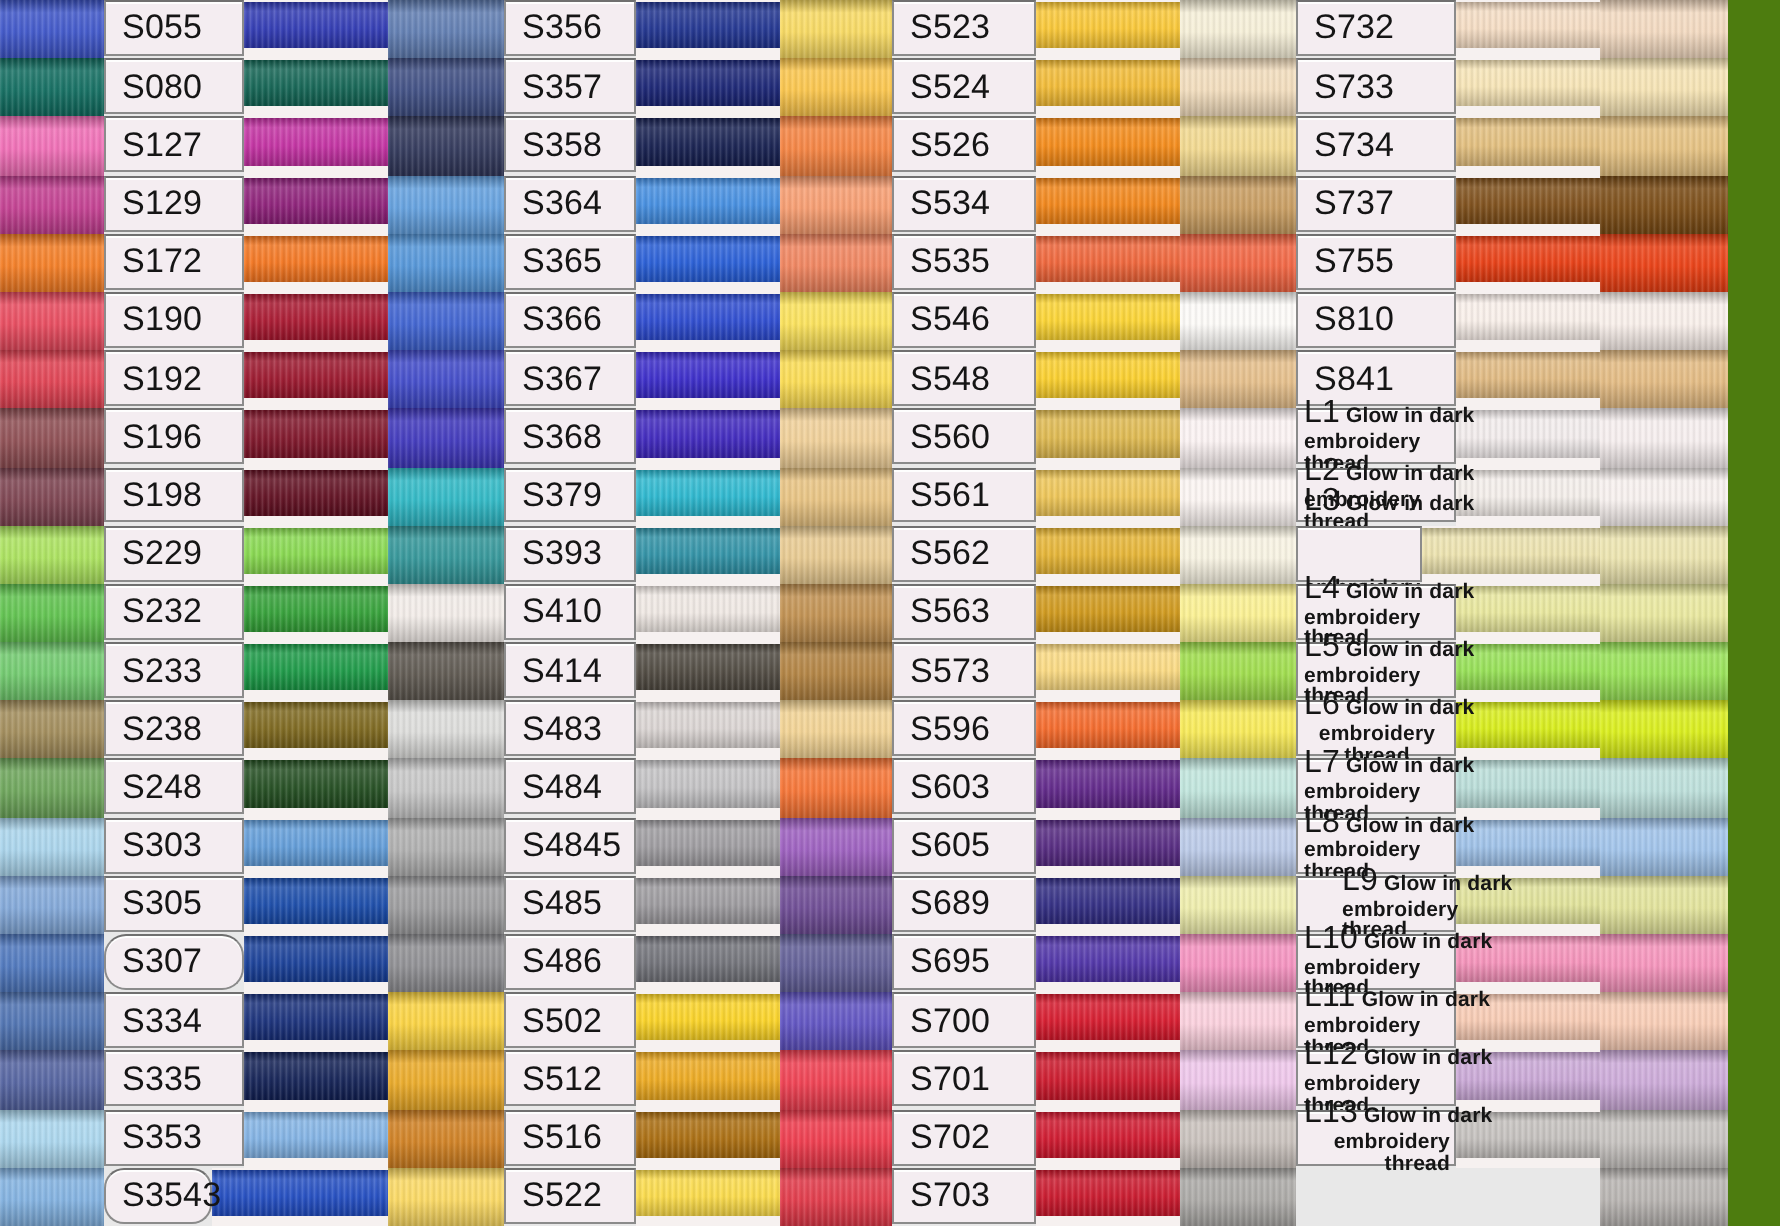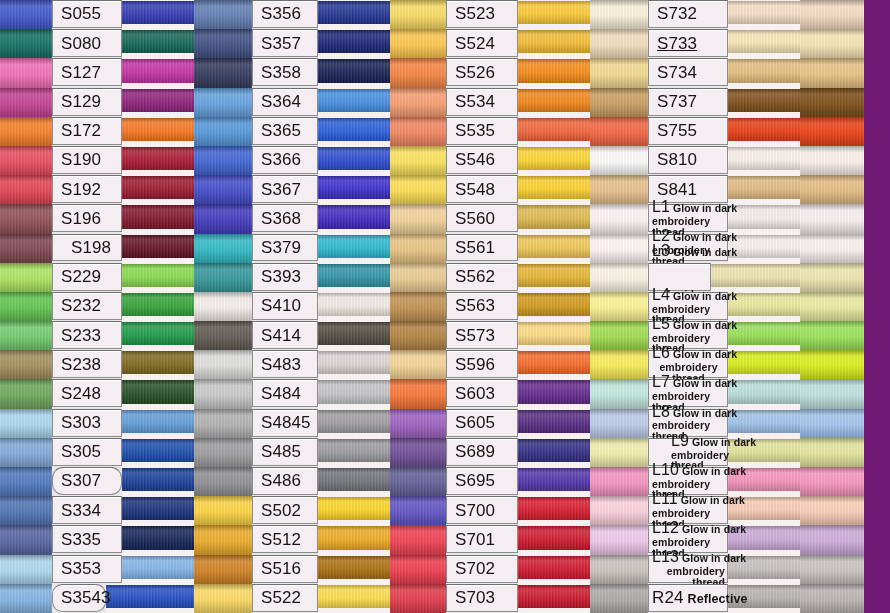--- a/index.html
+++ b/index.html
@@ -7,21 +7,21 @@
   body{
     width:890px;height:613px;overflow:hidden;
     background:#e8e8e8;
     font-family:"Liberation Sans", sans-serif;
     -webkit-font-smoothing:antialiased;
   }
   #chart{
     position:relative;
     width:890px;height:613px;
     display:flex;
-    background:#701a75;
+    background:#4d7c0f;
   }
 
   
   .col{position:relative;height:613px;flex:0 0 auto;overflow:hidden;}
 
   
   .swatch-stack{position:relative;height:613px;width:100%;overflow:hidden;}
   .sw{
     width:100%;
     box-sizing:border-box;
@@ -207,21 +207,21 @@
       <div class="row" style="height: 29.1905px;">
         <div class="tag" style="width: 70px; height: 27.9905px;">
           <span class="code">S196</span>
         </div>
         <div class="chip">
           <div class="gap" style="top: 0px; height: 29.1905px;"></div>
           <div class="band" style="background: rgb(125, 15, 36); top: 1px; height: 23.1905px;"></div>
         </div>
       </div>
       <div class="row" style="height: 29.1905px;">
-        <div class="tag" style="width: 70px; height: 27.9905px; justify-content: center;">
+        <div class="tag" style="width: 70px; height: 27.9905px;">
           <span class="code">S198</span>
         </div>
         <div class="chip">
           <div class="gap" style="top: 0px; height: 29.1905px;"></div>
           <div class="band" style="background: rgb(94, 10, 28); top: 1px; height: 23.1905px;"></div>
         </div>
       </div>
       <div class="row" style="height: 29.1905px;">
         <div class="tag" style="width: 70px; height: 27.9905px;">
           <span class="code">S229</span>
@@ -792,21 +792,21 @@
       <div class="row" style="height: 29.1905px;">
         <div class="tag" style="width: 80px; height: 27.9905px;">
           <span class="code">S732</span>
         </div>
         <div class="chip">
           <div class="gap" style="top: 0px; height: 29.1905px;"></div>
           <div class="band" style="background: rgb(245, 220, 194); top: 1px; height: 23.1905px;"></div>
         </div>
       </div>
       <div class="row" style="height: 29.1905px;">
-        <div class="tag" style="width: 80px; height: 27.9905px; text-decoration: underline;">
+        <div class="tag" style="width: 80px; height: 27.9905px;">
           <span class="code">S733</span>
         </div>
         <div class="chip">
           <div class="gap" style="top: 0px; height: 29.1905px;"></div>
           <div class="band" style="background: rgb(247, 228, 180); top: 1px; height: 23.1905px;"></div>
         </div>
       </div>
       <div class="row" style="height: 29.1905px;">
         <div class="tag" style="width: 80px; height: 27.9905px;">
           <span class="code">S734</span>
@@ -1012,32 +1012,20 @@
         <div class="tag dual" style="width: 80px; height: 27.9905px;">
           <span class="l1">
             <span class="code">L13</span>
             <span class="d1">Glow in dark</span>
           </span>
           <span class="d2">embroidery thread</span>
         </div>
         <div class="chip">
           <div class="gap" style="top: 0px; height: 29.1905px;"></div>
           <div class="band" style="background: rgb(195, 191, 188); top: 1px; height: 23.1905px;"></div>
-        </div>
-      </div>
-      <div class="row" style="height: 29.1905px;">
-        <div class="tag dual refl" style="width: 80px; height: 27.9905px;">
-          <span class="l1">
-            <span class="code">R24</span>
-            <span class="d1">Reflective</span>
-          </span>
-        </div>
-        <div class="chip">
-          <div class="gap" style="top: 0px; height: 29.1905px;"></div>
-          <div class="band" style="background: rgb(180, 176, 173); top: 1px; height: 23.1905px;"></div>
         </div>
       </div>
     </div>
     <div class="col" style="width: 64px;">
       <div class="swatch-stack">
         <div class="sw" style="height: 29.1905px; background: rgb(243, 217, 191);"></div>
         <div class="sw" style="height: 29.1905px; background: rgb(246, 227, 178);"></div>
         <div class="sw" style="height: 29.1905px; background: rgb(229, 192, 126);"></div>
         <div class="sw" style="height: 29.1905px; background: rgb(119, 71, 15);"></div>
         <div class="sw" style="height: 29.1905px; background: rgb(234, 58, 13);"></div>

